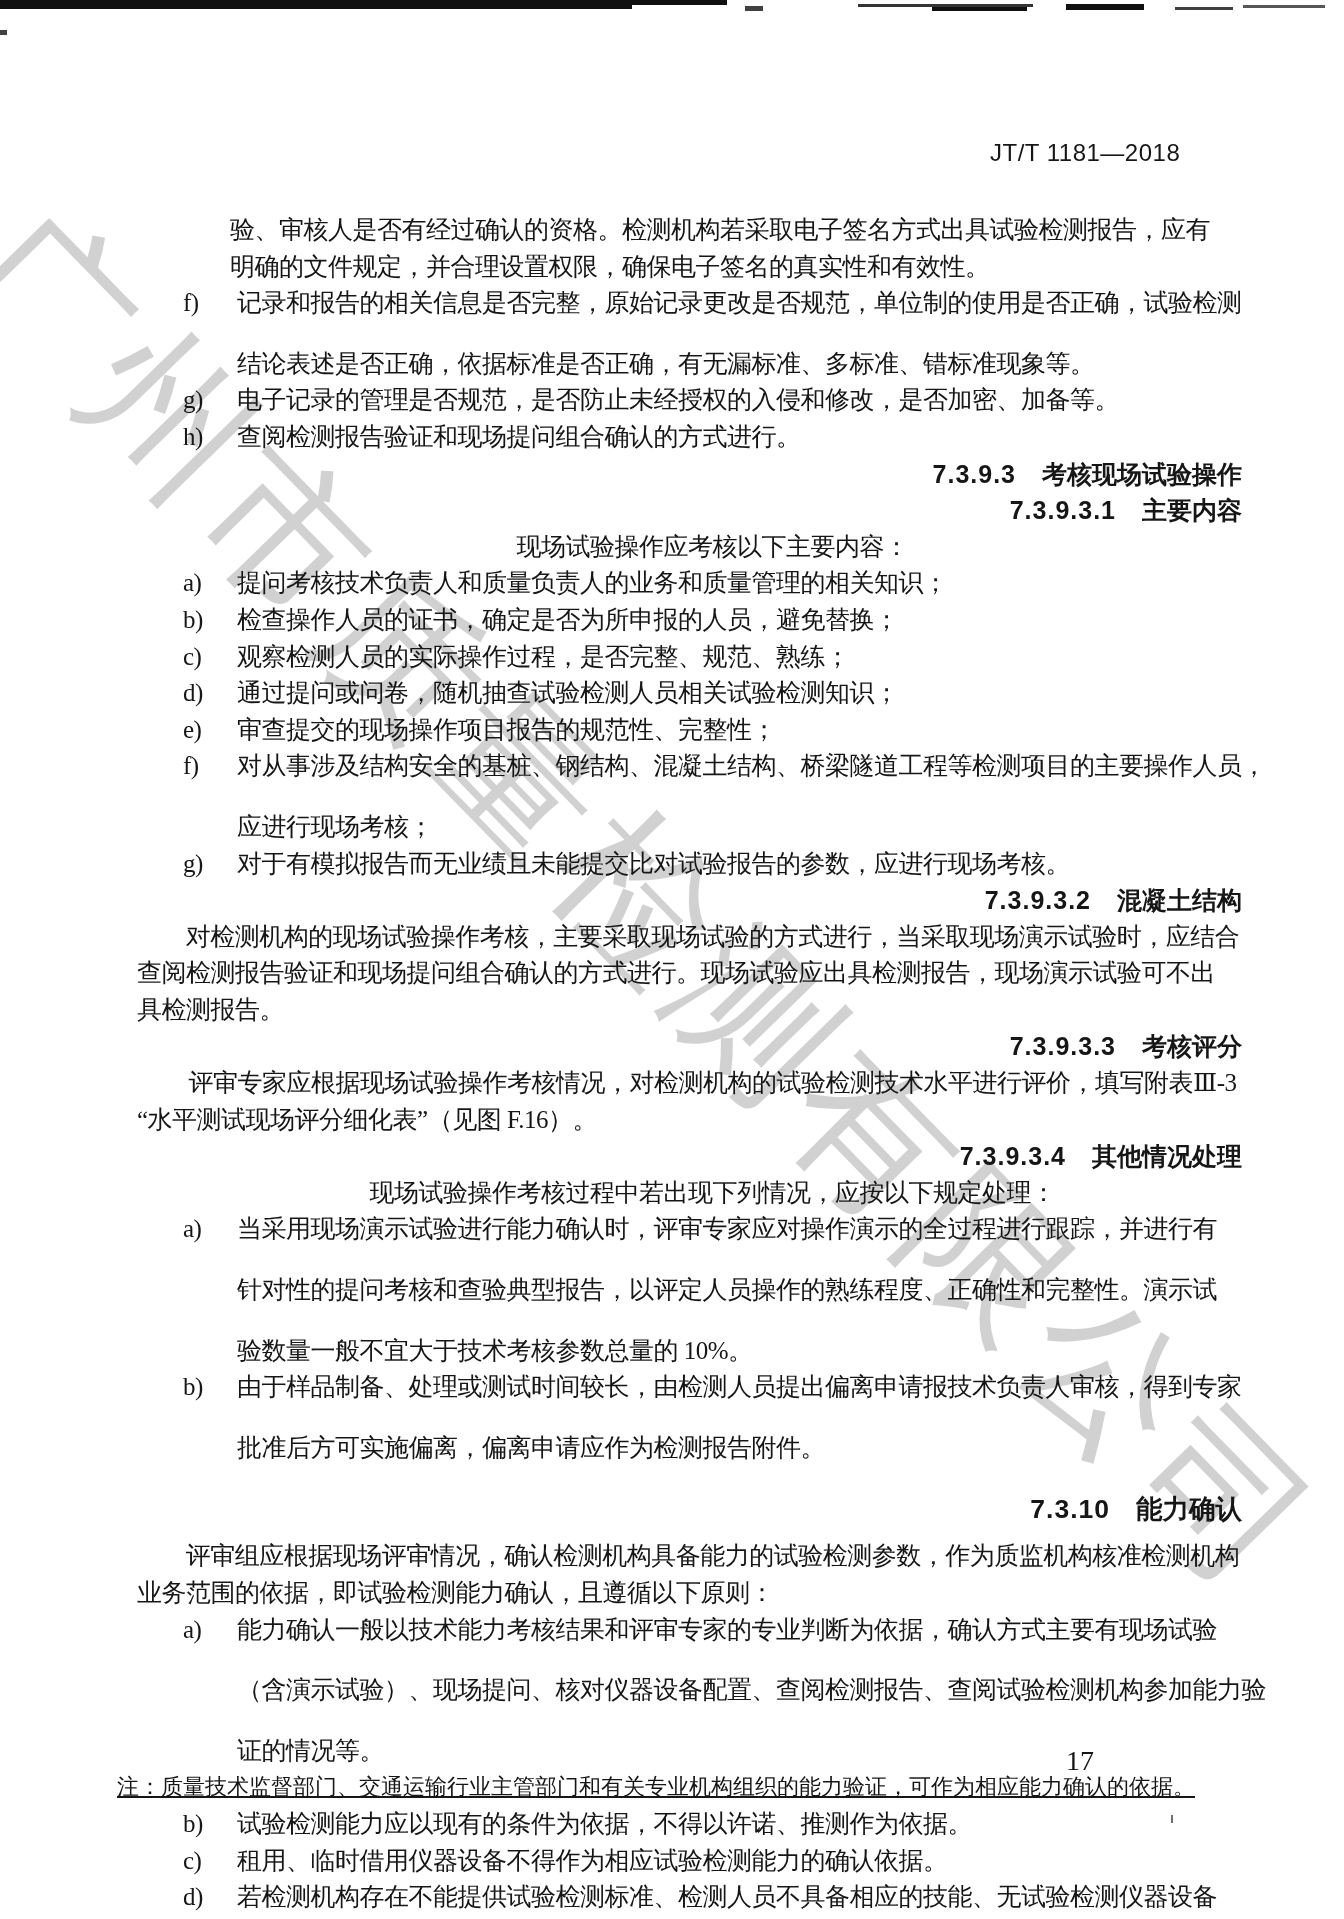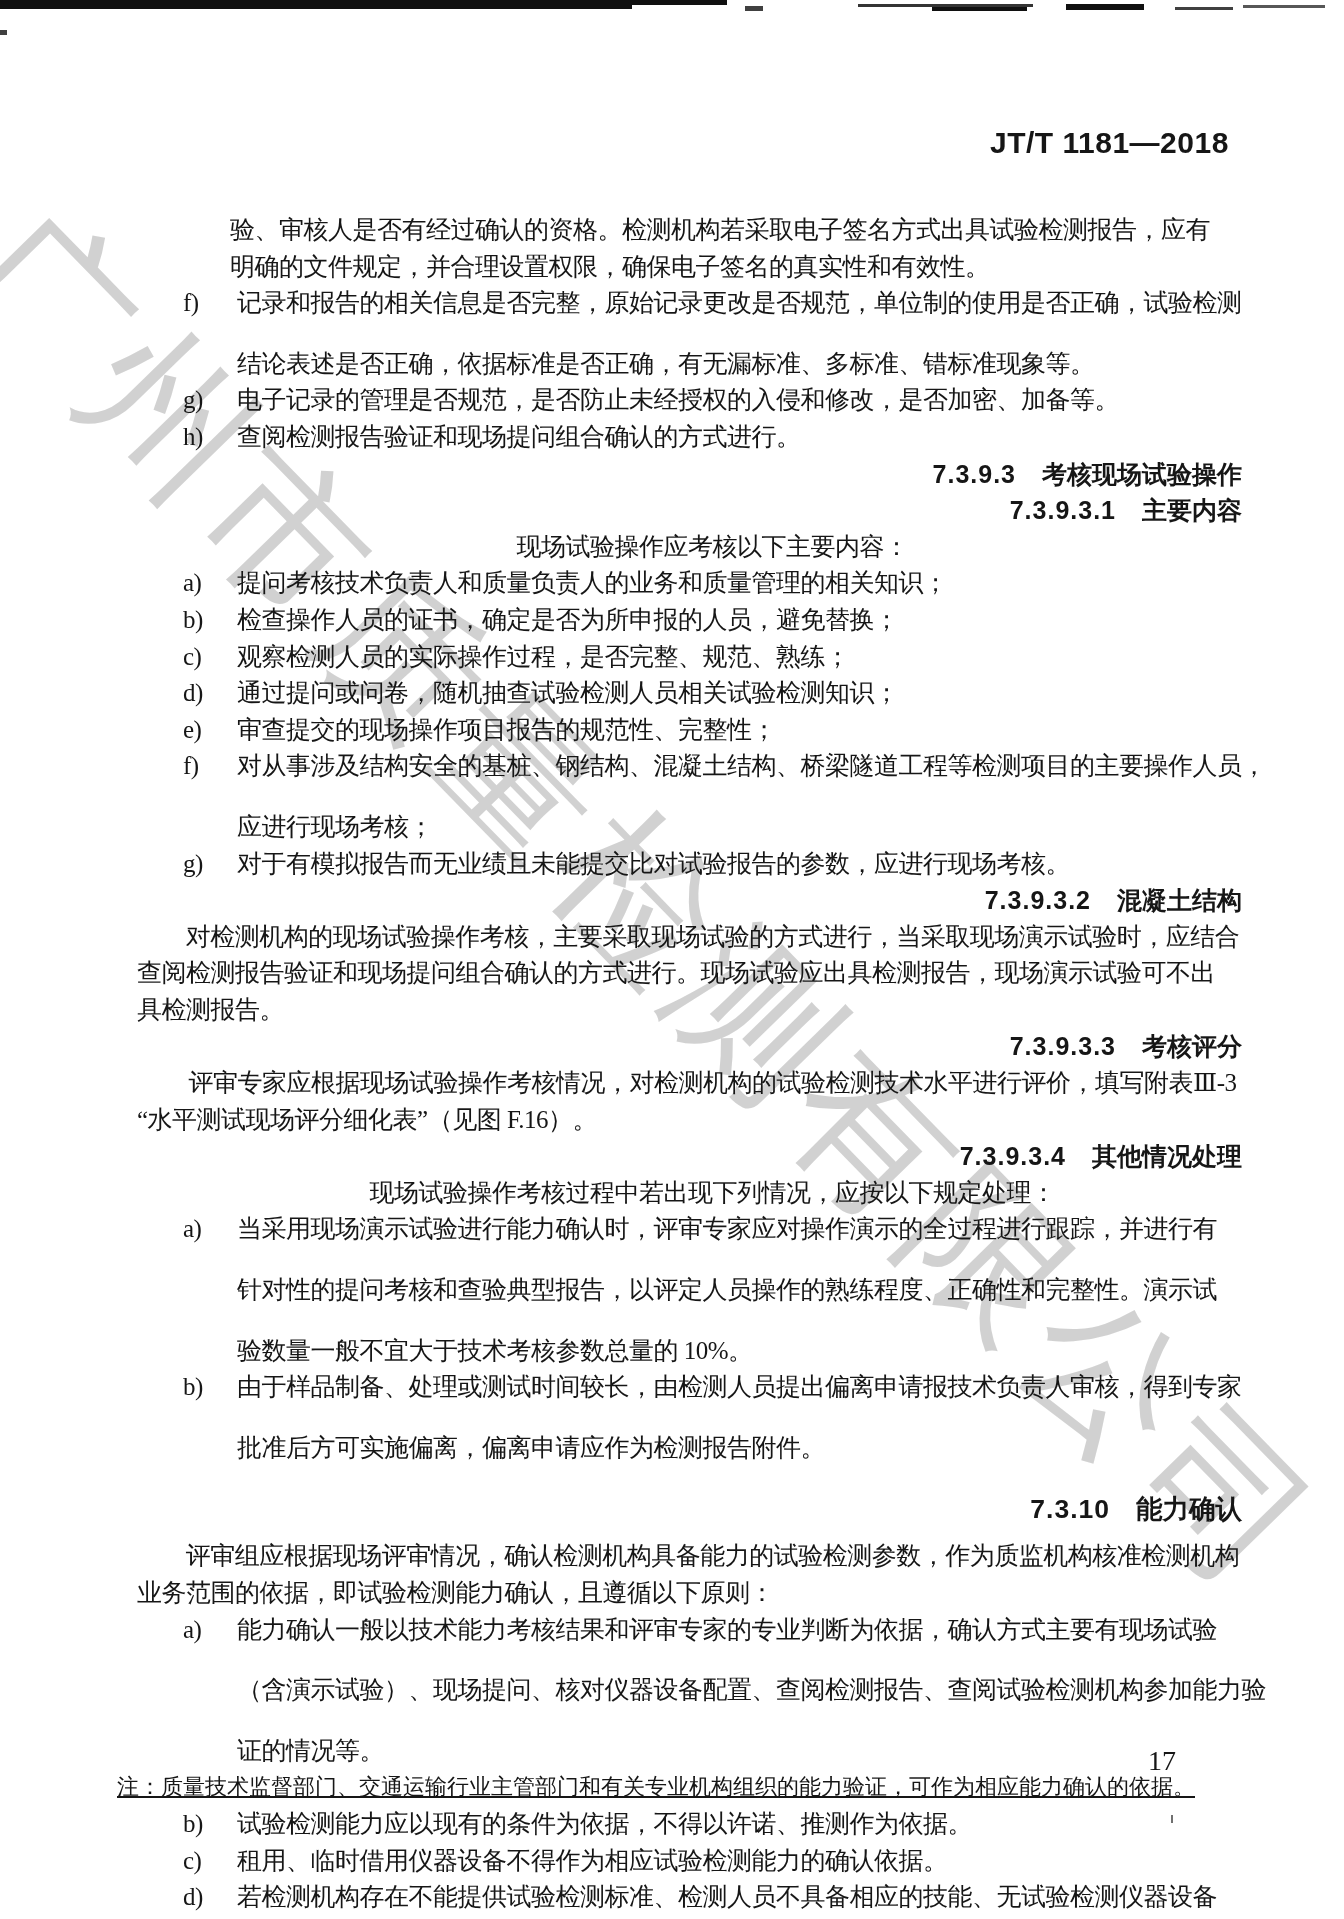--- a/index.html
+++ b/index.html
@@ -11,25 +11,25 @@
   
   .watermark {
     position:absolute; left:70px; top:165px;
     transform:rotate(45.7deg); transform-origin:0 0;
     font-size:158px; letter-spacing:10px; white-space:nowrap;
     color:#8f8f8f; opacity:.40; z-index:1;
     font-family:"DejaVu Serif",serif;
   }
   
   .header {
-    position:absolute; top:126px; left:990px; z-index:2;
+    position:absolute; top:139px; left:990px; z-index:2;
     font-family:"Liberation Sans","DejaVu Sans",sans-serif;
-    font-weight:700; font-size:30px; letter-spacing:.5px;
+    font-weight:400; font-size:24px; letter-spacing:.5px;
   }
-  .pageno { position:absolute; left:1148px; top:1745px; font-size:28px; z-index:2; }
+  .pageno { position:absolute; left:1066px; top:1745px; font-size:28px; z-index:2; }
   
   #content { position:absolute; left:137px; top:212px; width:1105px; z-index:2; }
   .ln { position:relative; white-space:nowrap; line-height:36.6px; height:36.6px;
         font-size:25px; letter-spacing:-0.5px; }
   .cont      { padding-left:93px; }
   .item      { padding-left:100px; }
   .item .lbl { position:absolute; left:46px; top:0; }
   .item-cont { padding-left:100px;margin-top:24px; }
   .para      { padding-left:46px;text-align:center; }
   .note      { font-size:22px; margin-left:-20px; letter-spacing:0;text-decoration:underline; }

